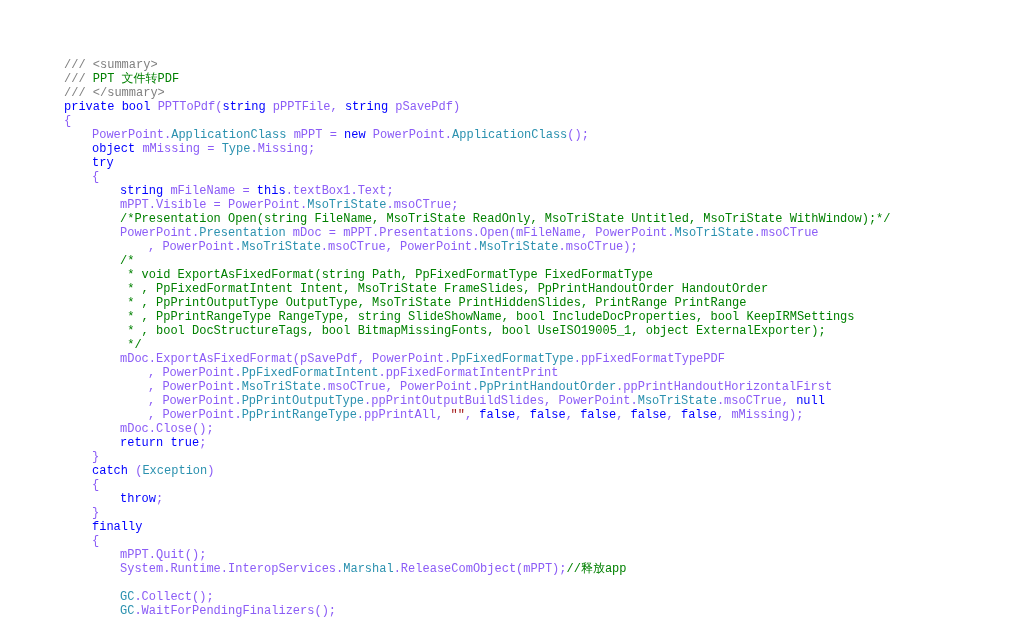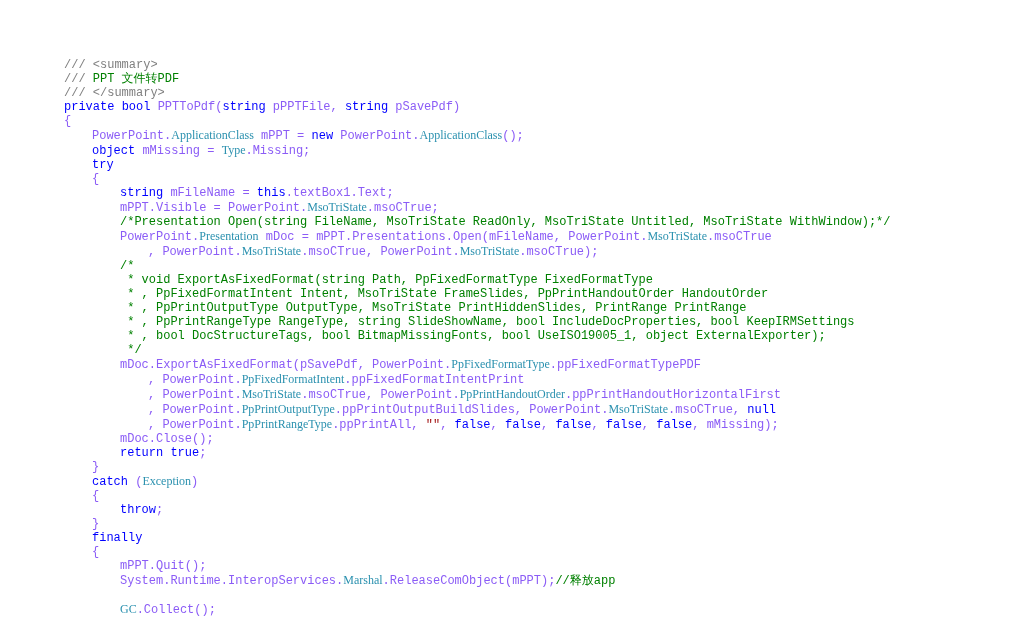--- a/index.html
+++ b/index.html
@@ -10,21 +10,21 @@
     margin: 0;
     padding: 2px 0 0 8px;
     white-space: pre;
     color: #000;
     width: 1029px;
   }
   .line { display: block; }
   .c-comment { color: #808080; }
   .c-doc { color: #008000; }
   .c-kw { color: #0000ff; margin-top: 12px; }
-  .c-type { color: #2b91af; font-family: Liberation Serif, serif; }
+  .c-type { color: #2b91af; }
   .c-str { color: #a31515; }
   .c-txt { color: #8b5cf6; }
   .indent { display:inline-block; }
 </style>
 </head>
 <body>
 
 
 
 <div id="code-container"><span class="line"><span class="indent" style="width:56px"></span><span class="c-comment">/// </span><span class="c-comment">&lt;summary&gt;</span></span><span class="line"><span class="indent" style="width:56px"></span><span class="c-comment">/// </span><span class="c-doc">PPT 文件转PDF</span></span><span class="line"><span class="indent" style="width:56px"></span><span class="c-comment">/// </span><span class="c-comment">&lt;/summary&gt;</span></span><span class="line"><span class="indent" style="width:56px"></span><span class="c-kw">private</span><span class="c-txt"> </span><span class="c-kw">bool</span><span class="c-txt"> PPTToPdf(</span><span class="c-kw">string</span><span class="c-txt"> pPPTFile, </span><span class="c-kw">string</span><span class="c-txt"> pSavePdf)</span></span><span class="line"><span class="indent" style="width:56px"></span><span class="c-txt">{</span></span><span class="line"><span class="indent" style="width:84px"></span><span class="c-txt">PowerPoint.</span><span class="c-type">ApplicationClass</span><span class="c-txt"> mPPT = </span><span class="c-kw">new</span><span class="c-txt"> PowerPoint.</span><span class="c-type">ApplicationClass</span><span class="c-txt">();</span></span><span class="line"><span class="indent" style="width:84px"></span><span class="c-kw">object</span><span class="c-txt"> mMissing = </span><span class="c-type">Type</span><span class="c-txt">.Missing;</span></span><span class="line"><span class="indent" style="width:84px"></span><span class="c-kw">try</span></span><span class="line"><span class="indent" style="width:84px"></span><span class="c-txt">{</span></span><span class="line"><span class="indent" style="width:112px"></span><span class="c-kw">string</span><span class="c-txt"> mFileName = </span><span class="c-kw">this</span><span class="c-txt">.textBox1.Text;</span></span><span class="line"><span class="indent" style="width:112px"></span><span class="c-txt">mPPT.Visible = PowerPoint.</span><span class="c-type">MsoTriState</span><span class="c-txt">.msoCTrue;</span></span><span class="line"><span class="indent" style="width:112px"></span><span class="c-doc">/*Presentation Open(string FileName, MsoTriState ReadOnly, MsoTriState Untitled, MsoTriState WithWindow);*/</span></span><span class="line"><span class="indent" style="width:112px"></span><span class="c-txt">PowerPoint.</span><span class="c-type">Presentation</span><span class="c-txt"> mDoc = mPPT.Presentations.Open(mFileName, PowerPoint.</span><span class="c-type">MsoTriState</span><span class="c-txt">.msoCTrue</span></span><span class="line"><span class="indent" style="width:140px"></span><span class="c-txt">, PowerPoint.</span><span class="c-type">MsoTriState</span><span class="c-txt">.msoCTrue, PowerPoint.</span><span class="c-type">MsoTriState</span><span class="c-txt">.msoCTrue);</span></span><span class="line"><span class="indent" style="width:112px"></span><span class="c-doc">/*</span></span><span class="line"><span class="indent" style="width:112px"></span><span class="c-doc"> * void ExportAsFixedFormat(string Path, PpFixedFormatType FixedFormatType</span></span><span class="line"><span class="indent" style="width:112px"></span><span class="c-doc"> * , PpFixedFormatIntent Intent, MsoTriState FrameSlides, PpPrintHandoutOrder HandoutOrder</span></span><span class="line"><span class="indent" style="width:112px"></span><span class="c-doc"> * , PpPrintOutputType OutputType, MsoTriState PrintHiddenSlides, PrintRange PrintRange</span></span><span class="line"><span class="indent" style="width:112px"></span><span class="c-doc"> * , PpPrintRangeType RangeType, string SlideShowName, bool IncludeDocProperties, bool KeepIRMSettings</span></span><span class="line"><span class="indent" style="width:112px"></span><span class="c-doc"> * , bool DocStructureTags, bool BitmapMissingFonts, bool UseISO19005_1, object ExternalExporter);</span></span><span class="line"><span class="indent" style="width:112px"></span><span class="c-doc"> */</span></span><span class="line"><span class="indent" style="width:112px"></span><span class="c-txt">mDoc.ExportAsFixedFormat(pSavePdf, PowerPoint.</span><span class="c-type">PpFixedFormatType</span><span class="c-txt">.ppFixedFormatTypePDF</span></span><span class="line"><span class="indent" style="width:140px"></span><span class="c-txt">, PowerPoint.</span><span class="c-type">PpFixedFormatIntent</span><span class="c-txt">.ppFixedFormatIntentPrint</span></span><span class="line"><span class="indent" style="width:140px"></span><span class="c-txt">, PowerPoint.</span><span class="c-type">MsoTriState</span><span class="c-txt">.msoCTrue, PowerPoint.</span><span class="c-type">PpPrintHandoutOrder</span><span class="c-txt">.ppPrintHandoutHorizontalFirst</span></span><span class="line"><span class="indent" style="width:140px"></span><span class="c-txt">, PowerPoint.</span><span class="c-type">PpPrintOutputType</span><span class="c-txt">.ppPrintOutputBuildSlides, PowerPoint.</span><span class="c-type">MsoTriState</span><span class="c-txt">.msoCTrue, </span><span class="c-kw">null</span></span><span class="line"><span class="indent" style="width:140px"></span><span class="c-txt">, PowerPoint.</span><span class="c-type">PpPrintRangeType</span><span class="c-txt">.ppPrintAll, </span><span class="c-str">""</span><span class="c-txt">, </span><span class="c-kw">false</span><span class="c-txt">, </span><span class="c-kw">false</span><span class="c-txt">, </span><span class="c-kw">false</span><span class="c-txt">, </span><span class="c-kw">false</span><span class="c-txt">, </span><span class="c-kw">false</span><span class="c-txt">, mMissing);</span></span><span class="line"><span class="indent" style="width:112px"></span><span class="c-txt">mDoc.Close();</span></span><span class="line"><span class="indent" style="width:112px"></span><span class="c-kw">return</span><span class="c-txt"> </span><span class="c-kw">true</span><span class="c-txt">;</span></span><span class="line"><span class="indent" style="width:84px"></span><span class="c-txt">}</span></span><span class="line"><span class="indent" style="width:84px"></span><span class="c-kw">catch</span><span class="c-txt"> (</span><span class="c-type">Exception</span><span class="c-txt">)</span></span><span class="line"><span class="indent" style="width:84px"></span><span class="c-txt">{</span></span><span class="line"><span class="indent" style="width:112px"></span><span class="c-kw">throw</span><span class="c-txt">;</span></span><span class="line"><span class="indent" style="width:84px"></span><span class="c-txt">}</span></span><span class="line"><span class="indent" style="width:84px"></span><span class="c-kw">finally</span></span><span class="line"><span class="indent" style="width:84px"></span><span class="c-txt">{</span></span><span class="line"><span class="indent" style="width:112px"></span><span class="c-txt">mPPT.Quit();</span></span><span class="line"><span class="indent" style="width:112px"></span><span class="c-txt">System.Runtime.InteropServices.</span><span class="c-type">Marshal</span><span class="c-txt">.ReleaseComObject(mPPT);</span><span class="c-doc">//释放app</span></span><span class="line"><span class="indent" style="width:112px"></span></span><span class="line"><span class="indent" style="width:112px"></span><span class="c-type">GC</span><span class="c-txt">.Collect();</span></span><span class="line"><span class="indent" style="width:112px"></span><span class="c-type">GC</span><span class="c-txt">.WaitForPendingFinalizers();</span></span></div>

